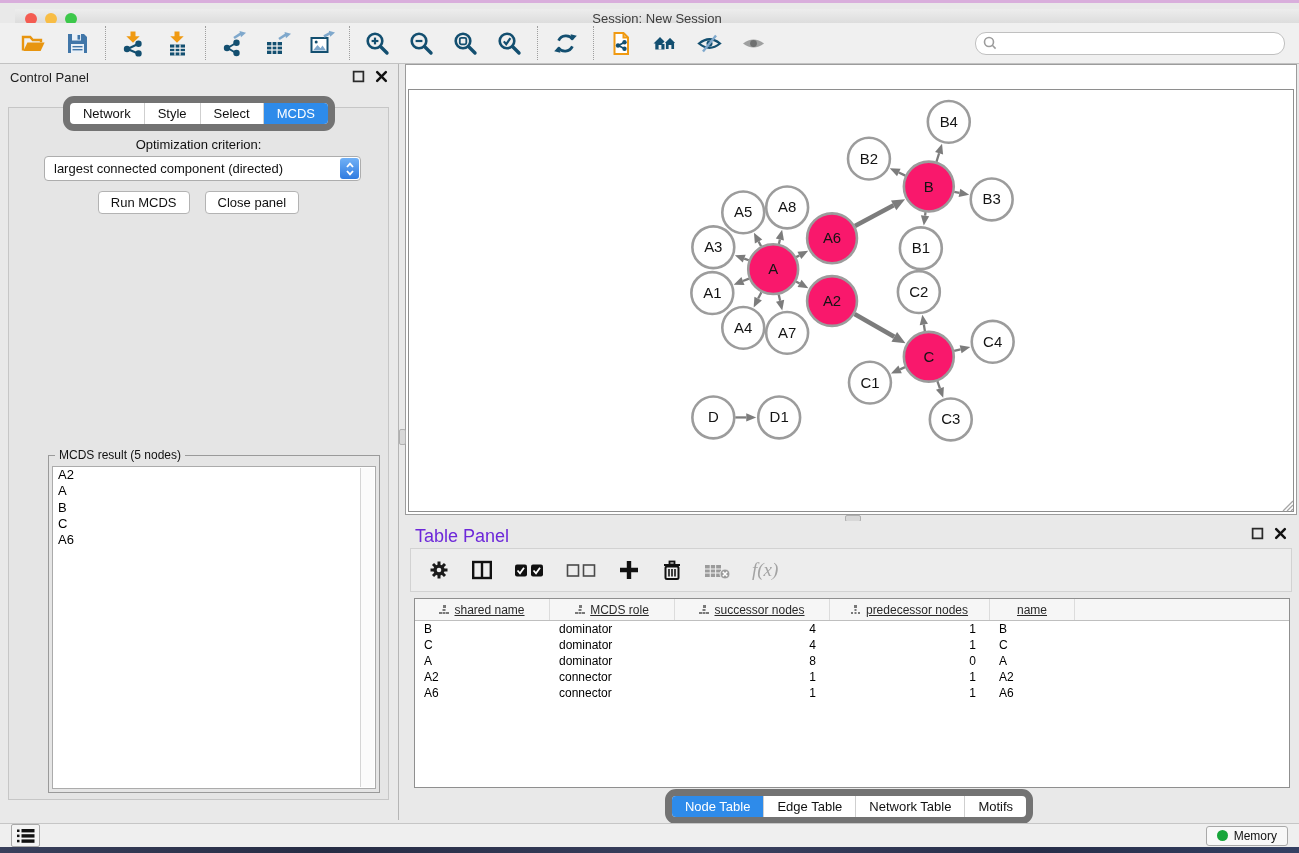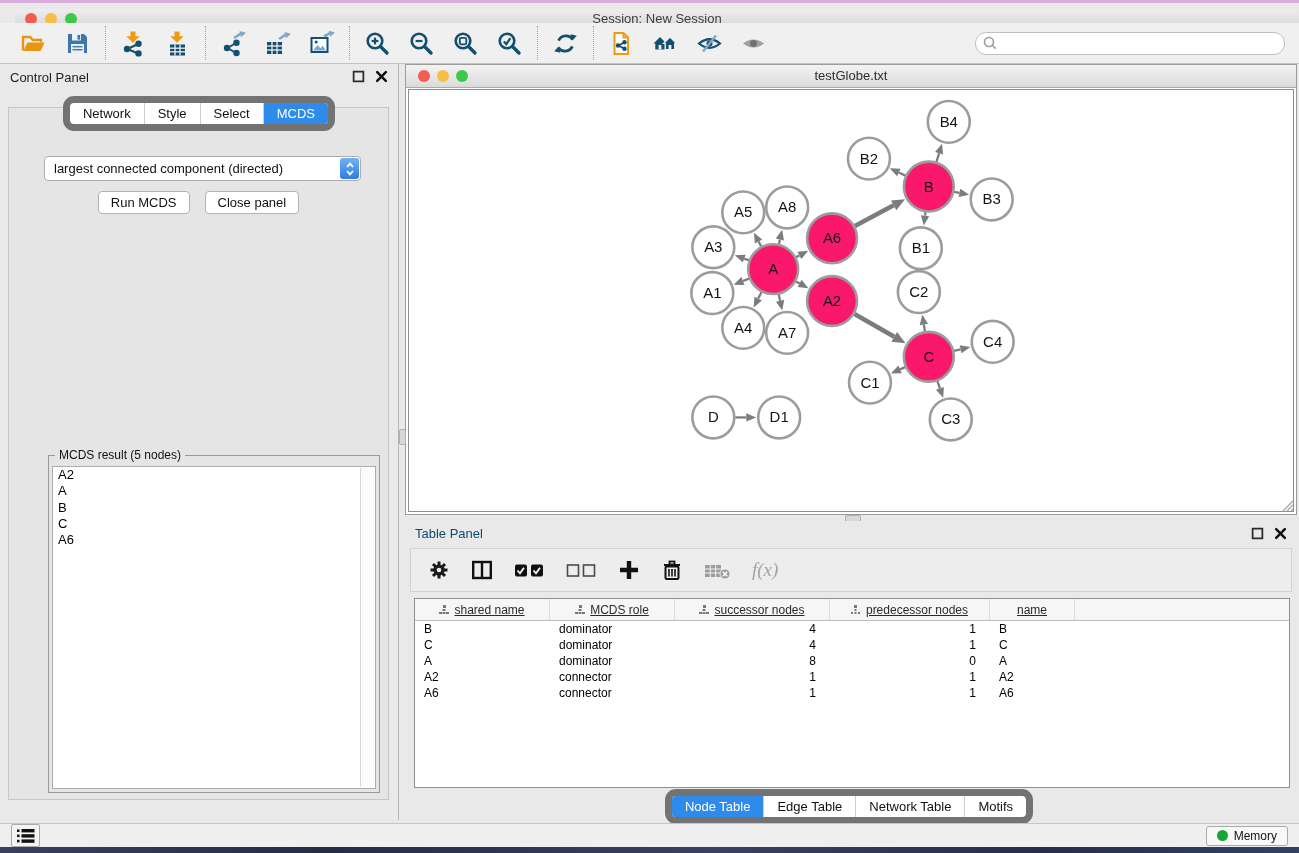--- a/index.html
+++ b/index.html
@@ -65,21 +65,21 @@
       background:linear-gradient(#F3F3F3,#DBDBDB);border-bottom:1px solid #ABABAB;}
   .net-titlebar .traffic{top:5px;left:12px;gap:7px;}
   .net-titlebar .light{width:12px;height:12px;}
   .net-title{text-align:center;line-height:22px;font-size:13px;color:#2E2E2E;}
   .net-canvas{position:absolute;left:2px;right:2px;top:24px;bottom:2px;background:#fff;
       border:1px solid #8E8E8E;}
   .net-canvas svg{width:100%;height:100%;display:block;}
   .grip{position:absolute;right:2px;bottom:2px;width:14px;height:14px;}
   
   .table-panel{position:absolute;left:399px;right:0;top:521px;bottom:33px;background:#E9E9E9;}
-  .tp-header{position:absolute;top:5px;left:16px;font-size:13px;color:#0c4a6e;}
+  .tp-header{position:absolute;top:5px;left:16px;font-size:18px;color:#6d28d9;}
   .table-panel .panel-ctrl{right:12px;top:6px;}
   .tp-toolbar{position:absolute;left:11px;right:7px;top:27px;height:44px;background:#EDEDED;
       border:1px solid #D2D2D2;display:flex;align-items:center;gap:21px;padding:0 17px;box-sizing:border-box;}
   .sicon{width:22px;height:22px;display:block;}
   .fx{font-family:"Liberation Serif",serif;font-style:italic;font-size:19px;color:#A3A3A3;}
   .tp-table{position:absolute;left:15px;right:9px;top:77px;height:188px;background:#fff;
       border:1px solid #8F8F8F;overflow:hidden;}
   .tr{display:grid;grid-template-columns:135px 125px 155px 160px 85px 1fr;}
   .thead{height:21px;background:#F6F6F6;border-bottom:1px solid #BFBFBF;}
   .th{display:flex;align-items:center;justify-content:center;gap:5px;font-size:12px;color:#2A2A2A;
@@ -268,20 +268,21 @@
         </g>
       </svg>
     </div>
     <div class="cp-tabs-wrap"><span class="seg" id="cp-tabs">
           <span class="seg-item">Network</span>
           <span class="seg-item">Style</span>
           <span class="seg-item">Select</span>
           <span class="seg-item active">MCDS</span>
         </span></div>
     <div class="cp-box">
+      <div class="crit-label">Optimization criterion:</div>
       <div class="select">
         <span class="sel-text">largest connected component (directed)</span>
         <span class="stepper">
           <svg width="10" height="16" viewBox="0 0 10 16">
             <path d="M2 6 L5 2.6 L8 6" fill="none" stroke="#fff" stroke-width="1.8"></path>
             <path d="M2 10 L5 13.4 L8 10" fill="none" stroke="#fff" stroke-width="1.8"></path>
           </svg>
         </span>
       </div>
       <div class="btn-row">
@@ -296,28 +297,20 @@
             <div class="mcds-item">A</div>
             <div class="mcds-item">B</div>
             <div class="mcds-item">C</div>
             <div class="mcds-item">A6</div>
           </div>
       </div>
     </div>
   </div>
 
   <div class="net-win">
-    <div class="net-titlebar">
-      <div class="traffic">
-        <span class="light red"></span>
-        <span class="light yellow"></span>
-        <span class="light green"></span>
-      </div>
-      <div class="net-title">testGlobe.txt</div>
-    </div>
     <div class="net-canvas">
       <svg id="graph" viewBox="0 0 886 423" preserveAspectRatio="none">
           <line x1="352.89059274635184" y1="156.99212621806845" x2="350.36963228347656" y2="152.20230133860542" stroke="#7C7C7C" stroke-width="2.3"></line>
           <polygon points="345.71216795515033,143.35311911478558 354.08628881748086,150.2461663207084 346.65297574947226,154.15843635650245" fill="#7C7C7C"></polygon>
           <line x1="370.7267826573007" y1="154.63853394623962" x2="371.7313912426568" y2="150.18955306823432" stroke="#7C7C7C" stroke-width="2.3"></line>
           <polygon points="373.9339999570032,140.43514304755726 375.82824345134117,151.11464872825982 367.63453903397243,149.2644574082088" fill="#7C7C7C"></polygon>
           <line x1="340.58921578694816" y1="171.049379121881" x2="335.98291842425806" y2="169.36040342222796" stroke="#7C7C7C" stroke-width="2.3"></line>
           <polygon points="326.594155265392,165.91785693064372 337.42878795072346,165.4171228955042 334.53704889779266,173.30368394895171" fill="#7C7C7C"></polygon>
           <line x1="340.805285255868" y1="189.51923203047818" x2="334.7086764060137" y2="191.91789780747" stroke="#7C7C7C" stroke-width="2.3"></line>
           <polygon points="325.40301688903986,195.57914089611546 333.1709543087826,188.009520810341 336.2463985032448,195.82627480459902" fill="#7C7C7C"></polygon>

